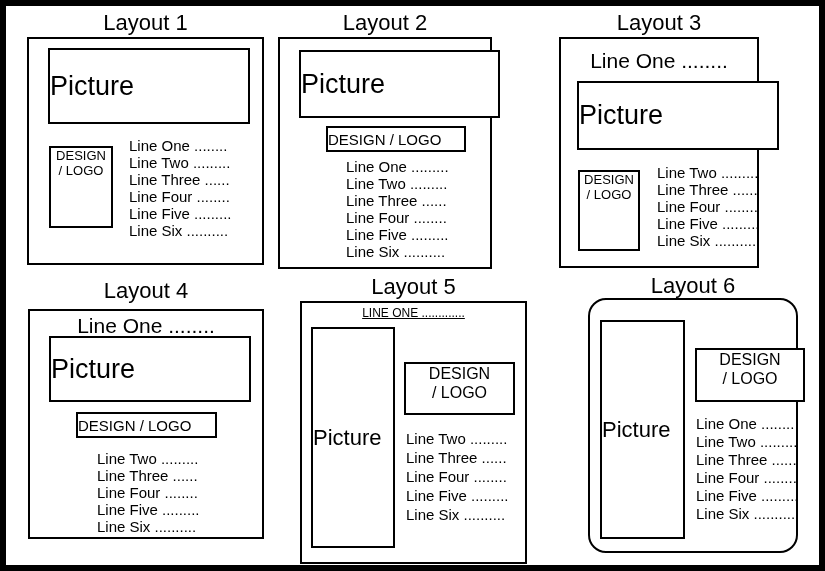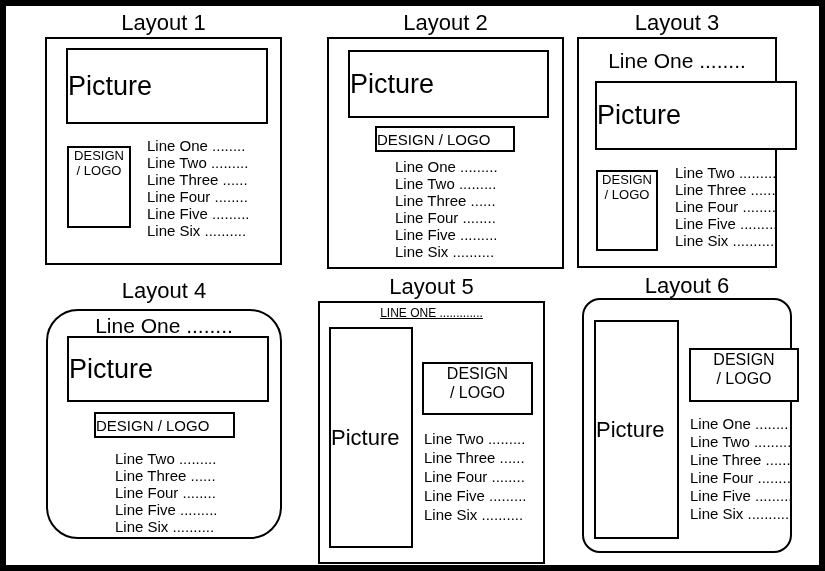--- a/index.html
+++ b/index.html
@@ -13,21 +13,20 @@
   }
   .frame {
     position: absolute; inset: 0;
     border: 6px solid #000;
     pointer-events: none;
   }
   .layout {
     position: absolute;
     border: 2px solid #000;
     background: #fff;
-    margin-left: 18px;
   }
   .title {
     position: absolute; left: -2px; right: -2px;
     text-align: center;
     font-size: 22px; line-height: 24px;
     white-space: nowrap;
   }
   .box {
     position: absolute;
     border: 2px solid #000;
@@ -54,48 +53,48 @@
   .lines-wide { line-height: 19px; }
   .lines-mid { line-height: 18px; }
 
   
   .l1 { left: 27px; top: 37px; width: 237px; height: 228px; }
   .l1 .title { top: -28px; }
   .l1 .pic  { left: 19px; top: 9px;  width: 202px; height: 76px; }
   .l1 .logo { left: 20px; top: 107px; width: 64px; height: 82px; }
   .l1 .lines { left: 100px; top: 98px; }
   
-  .l2 { left: 309px; top: 37px; width: 237px; height: 232px; }
+  .l2 { left: 278px; top: 37px; width: 214px; height: 232px; }
   .l2 .title { top: -28px; }
   .l2 .pic  { left: 19px; top: 11px; width: 201px; height: 68px; }
   .l2 .logo { left: 46px; top: 87px; width: 140px; height: 26px; }
   .l2 .lines { left: 66px; top: 119px; }
   
   .l3 { left: 559px; top: 37px; width: 200px; height: 231px; }
   .l3 .title { top: -28px; }
   .l3 .heading { top: 10px; }
   .l3 .pic  { left: 16px; top: 42px; width: 202px; height: 69px; }
   .l3 .logo { left: 17px; top: 131px; width: 62px; height: 81px; }
   .l3 .lines { left: 96px; top: 125px; }
   
-  .l4 { left: 28px; top: 309px; width: 236px; height: 230px; border-radius: 32px; }
+  .l4 { left: 28px; top: 309px; width: 236px; height: 230px; }
   .l4 .title { top: -32px; }
   .l4 .heading { top: 3px; }
   .l4 .pic  { left: 19px; top: 25px; width: 202px; height: 66px; }
   .l4 .logo { left: 46px; top: 101px; width: 141px; height: 26px; }
   .l4 .lines { left: 67px; top: 139px; }
   
   .l5 { left: 300px; top: 301px; width: 227px; height: 263px; }
   .l5 .title { top: -28px; }
   .l5 .heading { top: 3px; }
   .l5 .pic  { left: 9px; top: 24px; width: 84px; height: 221px; }
   .l5 .logo { left: 102px; top: 59px; width: 111px; height: 53px; }
   .l5 .lines { left: 104px; top: 126px; }
   
-  .l6 { left: 564px; top: 298px; width: 210px; height: 255px; border-radius: 18px; }
+  .l6 { left: 588px; top: 298px; width: 210px; height: 255px; border-radius: 18px; }
   .l6 .title { top: -26px; }
   .l6 .pic  { left: 10px; top: 20px; width: 85px; height: 219px; }
   .l6 .logo { left: 105px; top: 48px; width: 110px; height: 54px; }
   .l6 .lines { left: 106px; top: 115px; }
 </style>
 </head>
 <body>
 
 <div class="frame"></div>
 

